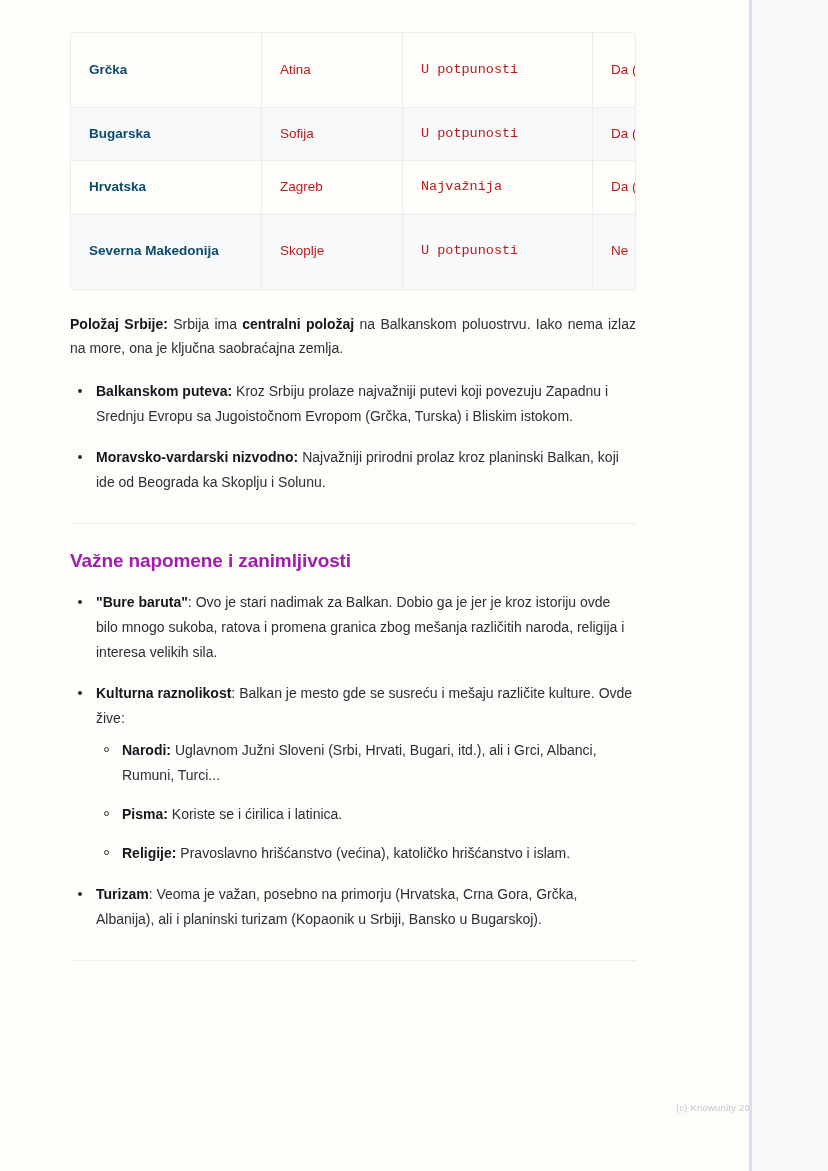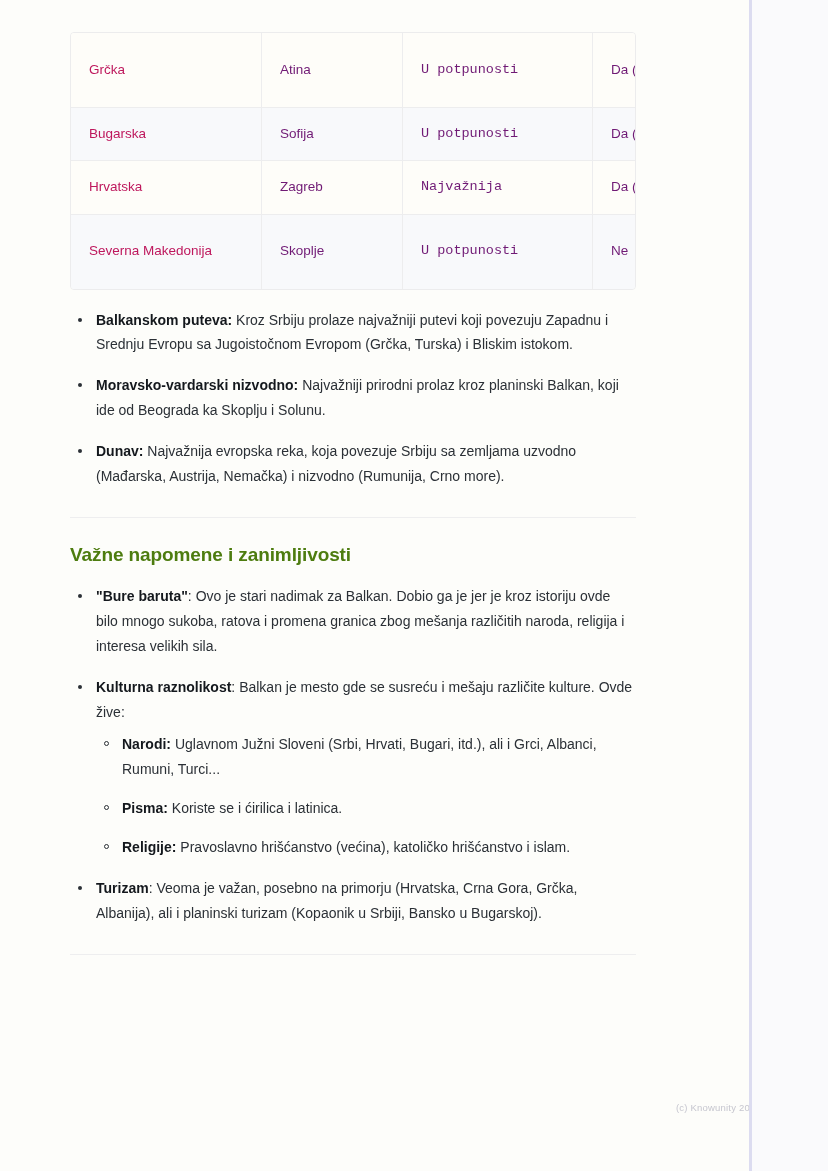--- a/index.html
+++ b/index.html
@@ -60,27 +60,27 @@
     border-collapse: collapse;
     width: 566px;
     table-layout: fixed;
     font-size: 13.5px;
   }
   table.geo td {
     border-right: 1px solid #ededee;
     border-bottom: 1px solid #ededee;
     padding: 16px 18px;
     vertical-align: middle;
-    color: #701a75;
+    color: #b91c1c;
     line-height: 1.5;
   }
   table.geo tr:last-child td { border-bottom: none; }
   table.geo td:last-child { border-right: none; }
 
-  table.geo td.c0 { width: 154px; font-weight: 400; color: #be185d; }
+  table.geo td.c0 { width: 154px; font-weight: 700; color: #0c4a6e; }
   table.geo td.c1 { width: 104px; }
   table.geo td.c2 { width: 153px; font-family: Liberation Mono, monospace; }
   table.geo td.c3 { width: 155px; }
 
   tr.row-warm td  { background: #fefdf9; }
   tr.row-cool td  { background: #f8f9fb; }
 
   
   tr.tall td { height: 42px; }
 
@@ -149,21 +149,21 @@
   hr.rule {
     border: none;
     border-top: 1px solid #eeeeef;
     margin: 28px 0 0 0;
   }
 
   
   h2.section {
     font-size: 19px;
     font-weight: 700;
-    color: #4d7c0f;
+    color: #a21caf;
     margin: 26px 0 0 0;
     letter-spacing: -0.1px;
   }
 
   
   .watermark {
     position: absolute;
     top: 1102px;
     left: 676px;
     font-size: 9.5px;
@@ -203,25 +203,25 @@
           <tr class="row-cool tall">
             <td class="c0">Severna Makedonija</td>
             <td class="c1">Skoplje</td>
             <td class="c2">U potpunosti</td>
             <td class="c3">Ne</td>
           </tr>
         </tbody>
       </table>
     </div>
 
+    <p class="para"><b>Položaj Srbije:</b><span> Srbija ima </span><b>centralni položaj</b><span> na Balkanskom poluostrvu. Iako nema izlaz na more, ona je ključna saobraćajna zemlja.</span></p>
 
     <ul class="bullets">
       <li><b>Balkanskom puteva:</b><span> Kroz Srbiju prolaze najvažniji putevi koji povezuju Zapadnu i Srednju Evropu sa Jugoistočnom Evropom (Grčka, Turska) i Bliskim istokom.</span></li>
       <li><b>Moravsko-vardarski nizvodno:</b><span> Najvažniji prirodni prolaz kroz planinski Balkan, koji ide od Beograda ka Skoplju i Solunu.</span></li>
-      <li><b>Dunav:</b><span> Najvažnija evropska reka, koja povezuje Srbiju sa zemljama uzvodno (Mađarska, Austrija, Nemačka) i nizvodno (Rumunija, Crno more).</span></li>
     </ul>
 
     <hr class="rule">
 
     <h2 class="section">Važne napomene i zanimljivosti</h2>
 
     <ul class="bullets">
 
       <li><b>"Bure baruta"</b><span>: Ovo je stari nadimak za Balkan. Dobio ga je jer je kroz istoriju ovde bilo mnogo sukoba, ratova i promena granica zbog mešanja različitih naroda, religija i interesa velikih sila.</span></li>
 

